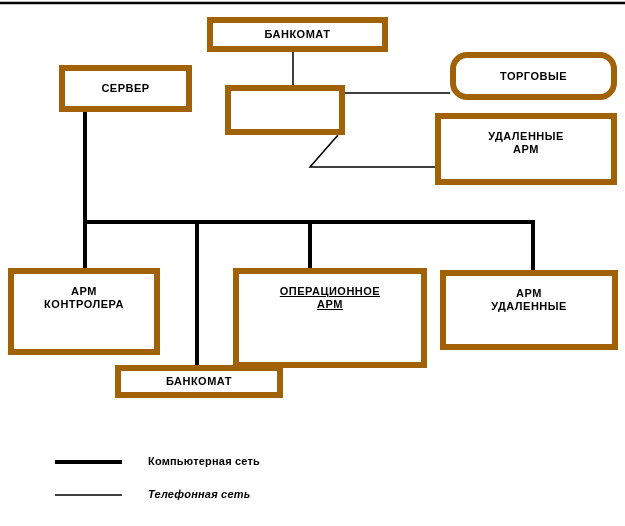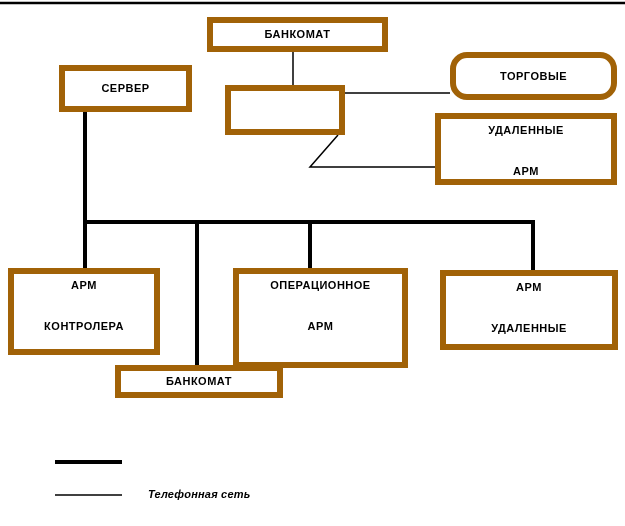--- a/index.html
+++ b/index.html
@@ -26,22 +26,22 @@
     align-items: center;
     justify-content: center;
     font-weight: bold;
     font-size: 11px;
     letter-spacing: 0.5px;
     text-align: left;
     line-height: 13px;
   }
   .node.two-line {
     justify-content: flex-start;
-    padding-top: 5px;
-    gap: 28px;
+    padding-top: 11px;
+    gap: 0;
   }
   .legend-label {
     position: absolute;
     font-weight: bold;
     font-size: 11px;
     letter-spacing: 0.2px;
     white-space: nowrap;
   }
 </style>
 </head>
@@ -86,29 +86,30 @@
   <div class="node two-line" style="left:435px; top:113px; width:182px; height:72px;">
     <span>УДАЛЕННЫЕ</span>
     <span>АРМ</span>
   </div>
 
   <div class="node two-line" style="left:8px; top:268px; width:152px; height:87px;">
     <span>АРМ</span>
     <span>КОНТРОЛЕРА</span>
   </div>
 
-  <div class="node two-line" style="left:233px; top:268px; width:175px; height:100px;">
+  <div class="node two-line" style="left:233px; top:268px; width:194px; height:100px;text-decoration:underline;">
     <span>ОПЕРАЦИОННОЕ</span>
     <span>АРМ</span>
   </div>
 
   <div class="node two-line" style="left:440px; top:270px; width:178px; height:80px;">
     <span>АРМ</span>
     <span>УДАЛЕННЫЕ</span>
   </div>
 
   <div class="node" style="left:115px; top:365px; width:168px; height:33px;">
     <span>БАНКОМАТ</span>
   </div>
 
+  <div class="legend-label" style="left:148px; top:455px;">Компьютерная сеть</div>
   <div class="legend-label" style="left:148px; top:488px;font-style:italic;">Телефонная сеть</div>
 
 </div>
 
 </body></html>

